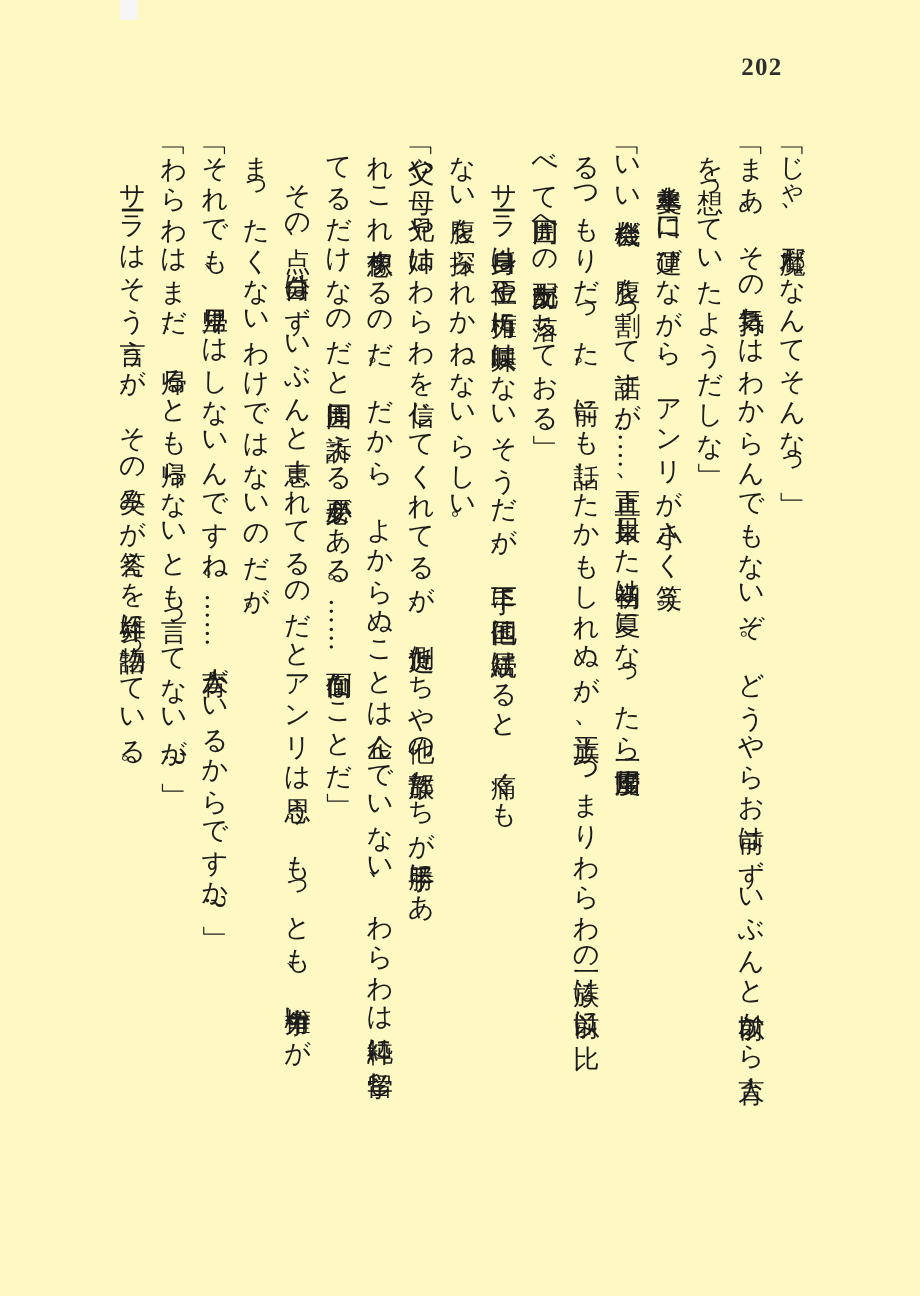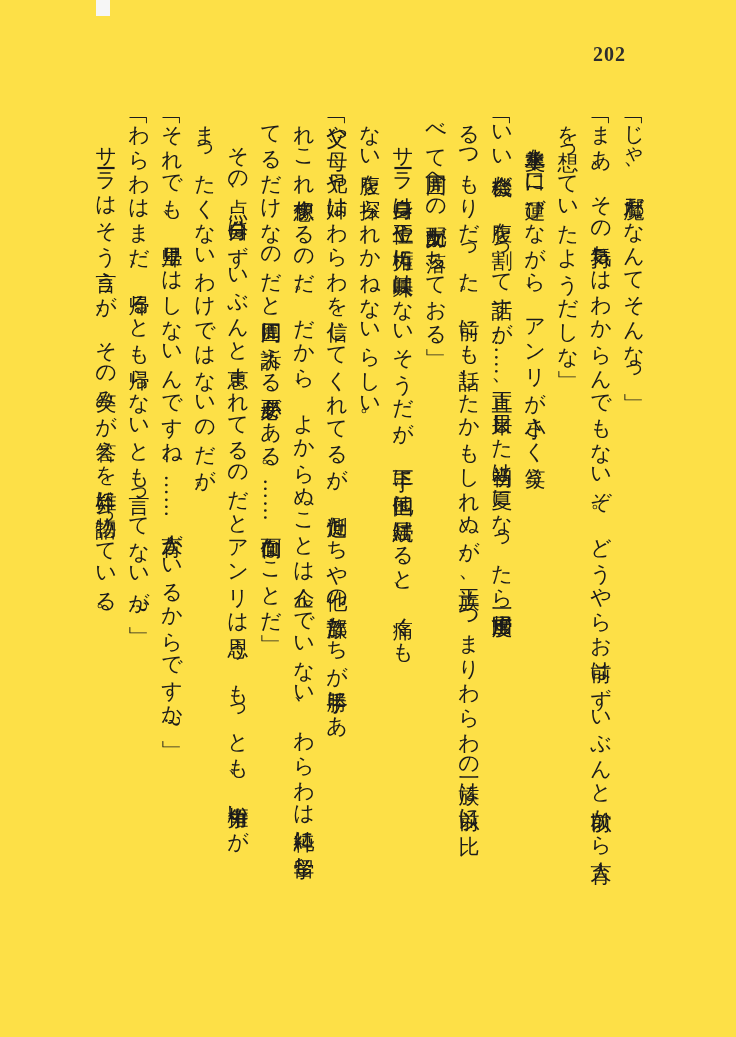--- a/index.html
+++ b/index.html
@@ -51,21 +51,21 @@
     line-height: 33px;      
     white-space: nowrap;    
   }
   .text-block p.indent {
     padding-top: 22px;      
   }
 </style>
 </head>
 <body>
 
-<div class="page" style="background: #fde047;">
+<div class="page" style="background: #fef9c3;">
   <div class="scan-artifact"></div>
   <div class="page-number" style="color: rgb(46, 46, 46);">202</div>
   <div class="text-block" id="text-block" style="color: rgb(27, 27, 27);">
       <p>「じゃ、邪魔だなんてそんなっ」</p>
       <p>「まあ、その気持ちはわからんでもないぞ。どうやらお前はずいぶんと以前から育人</p>
       <p>を想っていたようだしな」</p>
       <p class="indent">水羊羹を口に運びながら、アンリが小さく笑う。</p>
       <p>「いい機会だ、腹を割って話すが……正直、来日した当初は夏になったら一度帰国す</p>
       <p>るつもりだった。前にも話したかもしれぬが、王族、つまりわらわの一族は以前に比</p>
       <p>べて周囲への支配力が落ちておる」</p>

